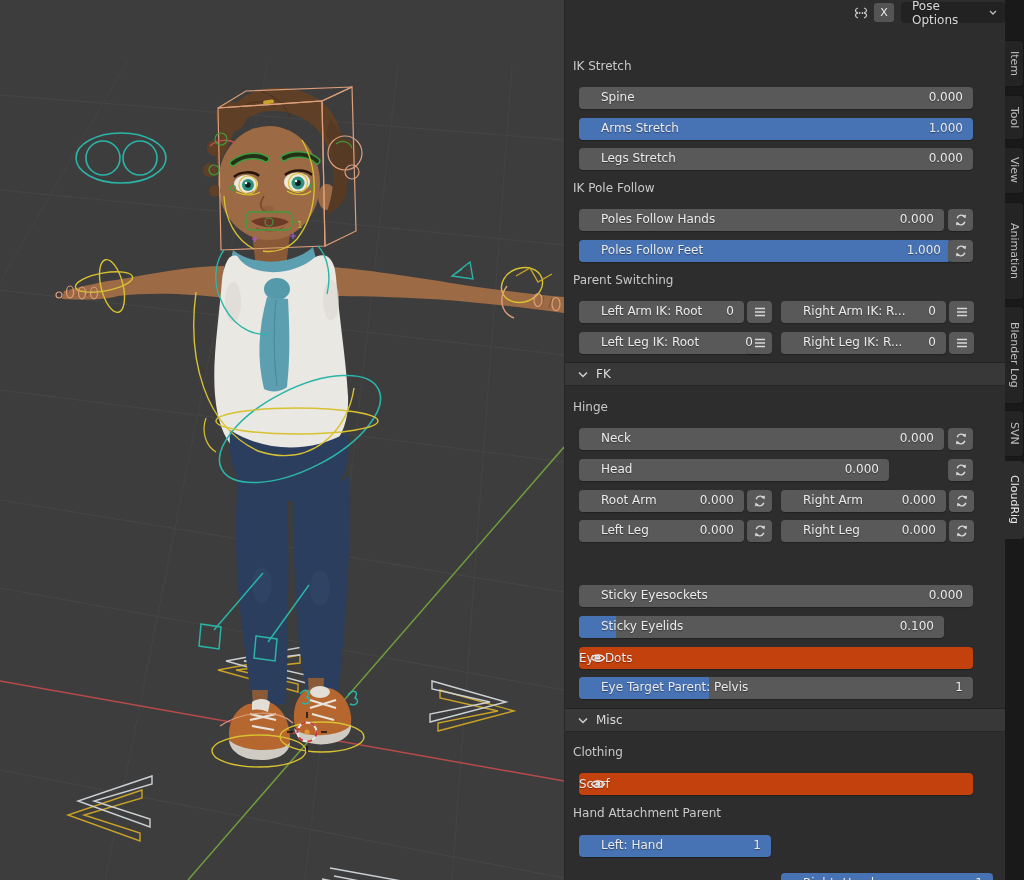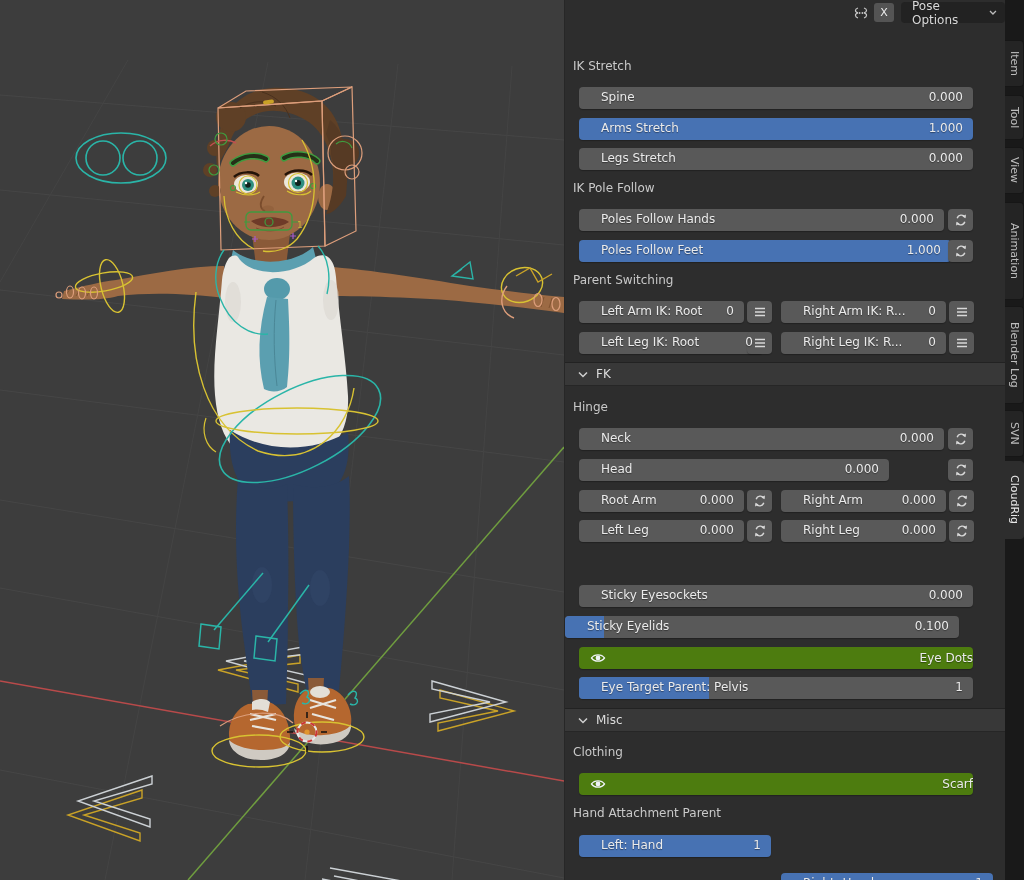--- a/index.html
+++ b/index.html
@@ -19,21 +19,21 @@
   .phead .t { font-size:12px; color:#dcdcdc; }
   .slabel { position:absolute; font-size:12px; color:#c9c9c9; }
   .slider { position:absolute; height:22px; background:#595959; border-radius:4px;
     font-size:12px; color:#ebebeb; overflow:hidden; box-shadow:0 1px 1px rgba(0,0,0,.25); }
   .slider .lab { position:absolute; left:22px; top:3px; z-index:2; white-space:nowrap;
     text-shadow:0 1px 1px rgba(0,0,0,.4); }
   .slider .val { position:absolute; right:10px; top:3px; z-index:2;
     text-shadow:0 1px 1px rgba(0,0,0,.4); }
   .slider .fill { position:absolute; left:0; top:0; bottom:0; background:#4772b3; z-index:1; }
   .slider.full { background:#4772b3; }
-  .slider.toggle { background:#4d7c0f; display:flex; align-items:center; justify-content:flex-end; }
+  .slider.toggle { background:#c2410c; display:flex; align-items:center; justify-content:flex-start; }
   .slider.toggle .lab { position:static; }
   .slider.toggle .eye { position:absolute; left:11px; top:5px; z-index:2; }
   .ibtn { position:absolute; width:25px; height:22px; background:#595959; border-radius:4px;
     display:flex; align-items:center; justify-content:center;
     box-shadow:0 1px 1px rgba(0,0,0,.25); }
 
   
   .ovl-mirror { position:absolute; left:286px; top:3px; width:20px; height:19px;
     display:flex; align-items:center; justify-content:center; }
   .ovl-x { position:absolute; left:309px; top:3px; width:20px; height:19px; background:#545454;
@@ -400,21 +400,21 @@
         <path d="M3.2 5.2 A4.3 4.3 0 0 1 11 4.2 M10.8 8.8 A4.3 4.3 0 0 1 3 9.8" stroke="#d8d8d8" stroke-width="1.4" fill="none"></path>
         <polygon points="11.9,1.5 11.6,5.3 8.4,3.4" fill="#d8d8d8"></polygon>
         <polygon points="2.1,12.5 2.4,8.7 5.6,10.6" fill="#d8d8d8"></polygon>
       </svg>
     </div>
 
     <div class="slider" style="left:14px;top:585px;width:394px">
       <span class="lab">Sticky Eyesockets</span>
       <span class="val">0.000</span>
     </div>
-    <div class="slider" style="left:0;top:616px;width:394px">
+    <div class="slider" style="left:14px;top:616px;width:365px">
       <div class="fill" style="width:10%"></div>
       <span class="lab">Sticky Eyelids</span>
       <span class="val">0.100</span>
     </div>
     <div class="slider toggle" style="left:14px;top:647px;width:394px">
       <span class="eye">
         <svg width="16" height="12" viewBox="0 0 16 12">
             <path d="M1.5,6 C4.5,1.8 11.5,1.8 14.5,6 C11.5,10.2 4.5,10.2 1.5,6 Z" stroke="#eef2f6" stroke-width="1.3" fill="none"></path>
             <circle cx="8" cy="6" r="2.4" fill="#eef2f6"></circle>
           </svg>

